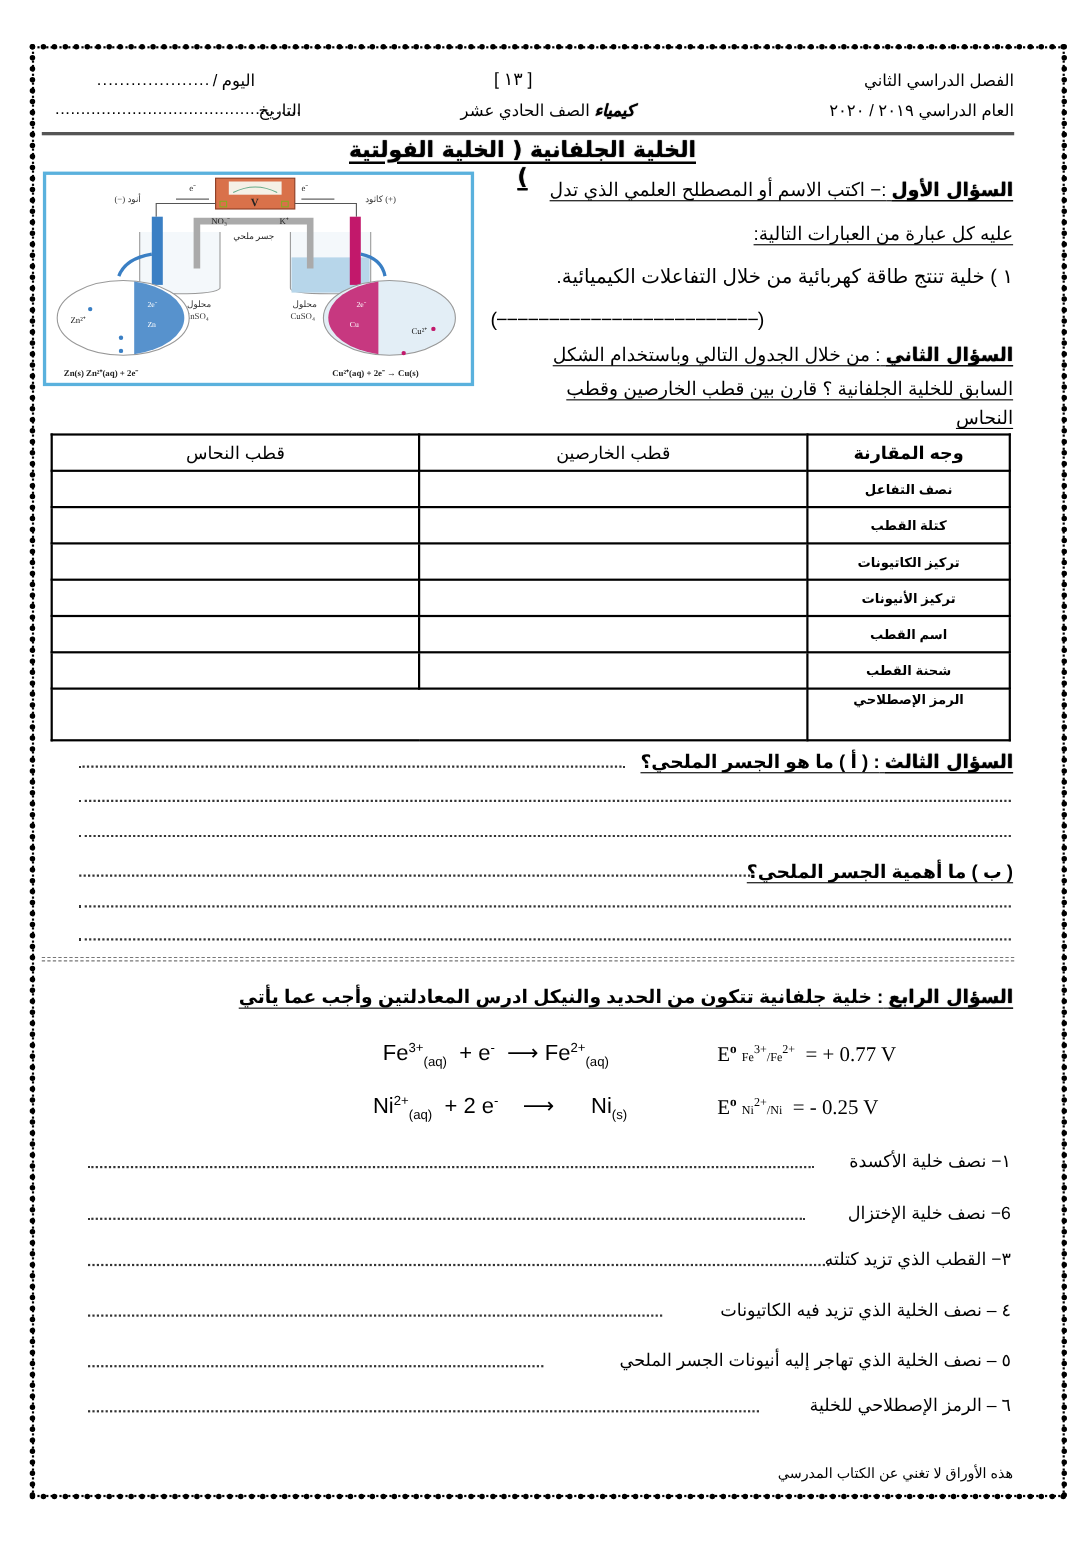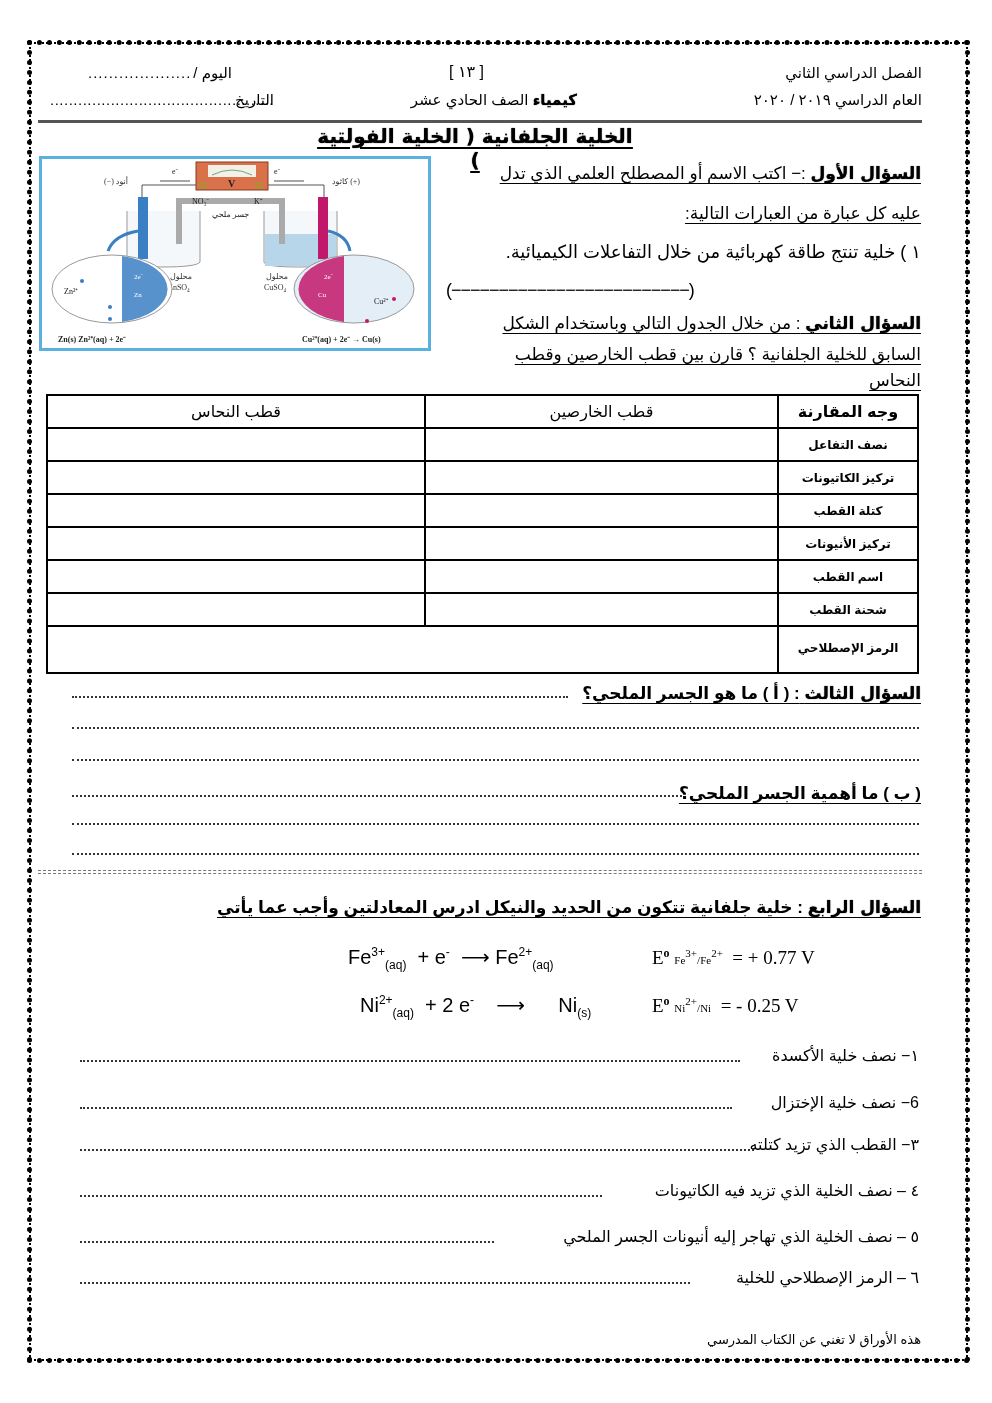--- a/index.html
+++ b/index.html
@@ -28,21 +28,21 @@
   .q-label { font-weight: bold; font-family: "DejaVu Sans", sans-serif; text-shadow: 0 0 1px #000; }
 
   
   .diagram { position: absolute; left: 39px; top: 156px; width: 392px; height: 195px;
     border: 3px solid #5ab1dd; background: #fff; overflow: hidden; }
 
   
   .cmp-table { position: absolute; left: 46px; top: 394px; width: 873px; border-collapse: collapse; direction: rtl; }
   .cmp-table td, .cmp-table th { border: 2px solid #000; font-size: 12px; font-weight: bold; height: 33px; }
   .cmp-table th { font-weight: normal; font-size: 16px; }
-  .cmp-table .row-label { width: 140px; text-align: center; padding: 2px 6px; }
+  .cmp-table .row-label { width: 184px; text-align: center; padding: 2px 6px; }
   .cmp-table .col-zn { width: 353px; }
   .cmp-table .tall td { height: 47px; }
 
   .dotline { position: absolute; border-bottom: 2px dotted #333; height: 2px; }
 
   .separator { position: absolute; left: 38px; top: 870px; width: 884px; height: 4px;
     border-top: 1px dashed #777; border-bottom: 1px dashed #777; }
 
   .eq { font-size: 20px; font-family: "Liberation Sans", sans-serif; }
   .eq sup { font-size: 12px; }
@@ -55,21 +55,21 @@
 </style>
 </head>
 <body>
 
 <div class="page-border"></div>
 
 <div class="abs rtl header-text" style="right:70px; top:64px;">الفصل الدراسي الثاني</div>
 <div class="abs rtl header-text" style="right:70px; top:91px;margin-left:44px;">العام الدراسي ٢٠١٩ / ٢٠٢٠</div>
 <div class="abs header-text" style="left:449px; top:62px; font-size:16px;">[ ١٣ ]</div>
 <div class="abs rtl header-text" style="right:415px; top:91px;">
-  <b style="font-family:'DejaVu Sans',sans-serif; text-shadow:0 0 1px #000;">كيمياء</b>
+  <b style="font-family:'DejaVu Sans',sans-serif; text-shadow:0 0 1px #000;font-style:italic;">كيمياء</b>
   <span>الصف الحادي عشر</span>
 </div>
 <div class="abs rtl header-text" style="right:760px; top:64px;">اليوم /</div>
 <div class="abs header-text" style="left:88px; top:64px; letter-spacing:1px;">....................</div>
 <div class="abs rtl header-text" style="right:718px; top:91px;">التاريخ</div>
 <div class="abs header-text" style="left:50px; top:91px; letter-spacing:0.5px;">................................................</div>
 <div class="header-rule"></div>
 
 <div class="main-title rtl">الخلية الجلفانية ( الخلية الفولتية )</div>
 
@@ -156,46 +156,46 @@
     <th class="row-label" style="font-weight:bold;">وجه المقارنة</th>
     <th class="col-zn">قطب الخارصين</th>
     <th>قطب النحاس</th>
   </tr>
   <tr>
     <td class="row-label">نصف التفاعل</td>
     <td></td>
     <td></td>
   </tr>
   <tr>
+    <td class="row-label">كتلة القطب</td>
+    <td></td>
+    <td></td>
+  </tr>
+  <tr>
     <td class="row-label">تركيز الكاتيونات</td>
     <td></td>
     <td></td>
   </tr>
   <tr>
-    <td class="row-label">كتلة القطب</td>
-    <td></td>
-    <td></td>
-  </tr>
-  <tr>
     <td class="row-label">تركيز الأنيونات</td>
     <td></td>
     <td></td>
   </tr>
   <tr>
     <td class="row-label">اسم القطب</td>
     <td></td>
     <td></td>
   </tr>
   <tr>
     <td class="row-label">شحنة القطب</td>
     <td></td>
     <td></td>
   </tr>
   <tr class="tall">
-    <td class="row-label" style="vertical-align:top; padding-top:14px;">الرمز الإصطلاحي</td>
+    <td class="row-label" style="vertical-align:top; padding-top:2px;">الرمز الإصطلاحي</td>
     <td colspan="2"></td>
   </tr>
 </tbody>
   </table>
 
 <div class="abs rtl q-heading" style="right:71px; top:683px;">
   <span class="q-label">السؤال الثالث</span>
   <span style="font-weight:bold;">: ( أ ) ما هو الجسر الملحي؟</span>
 </div>
 <div class="dotline" style="left:72px; top:696px; width:496px;"></div>
@@ -219,21 +219,21 @@
   &nbsp;<span>+  e</span><sup>-</sup>
   &nbsp;<span>⟶</span>
   <span>Fe</span><sup>2+</sup><sub>(aq)</sub>
 </div>
 <div class="abs eo" style="left:652px; top:946px;">
   <span>E</span><sup style="font-size:12px; font-weight:bold;">o</sup>
   <small>Fe</small><sup style="font-size:11px;">3+</sup><small>/Fe</small><sup style="font-size:11px;">2+</sup>
   &nbsp;<span>=  + 0.77 V</span>
 </div>
 
-<div class="abs eq" style="left:360px; top:993px;">
+<div class="abs eq" style="left:339px; top:993px;">
   <span>Ni</span><sup>2+</sup><sub>(aq)</sub>
   &nbsp;<span>+ 2 e</span><sup>-</sup>
   &nbsp;&nbsp;&nbsp;<span>⟶</span>&nbsp;&nbsp;&nbsp;&nbsp;&nbsp;
   <span>Ni</span><sub>(s)</sub>
 </div>
 <div class="abs eo" style="left:652px; top:994px;">
   <span>E</span><sup style="font-size:12px; font-weight:bold;">o</sup>
   <small>Ni</small><sup style="font-size:11px;">2+</sup><small>/Ni</small>
   &nbsp;<span>=  - 0.25 V</span>
 </div>

